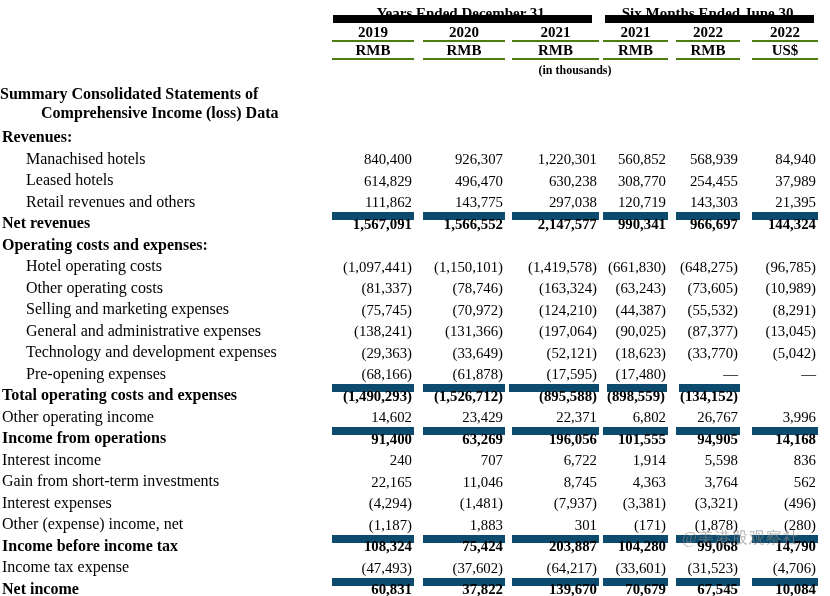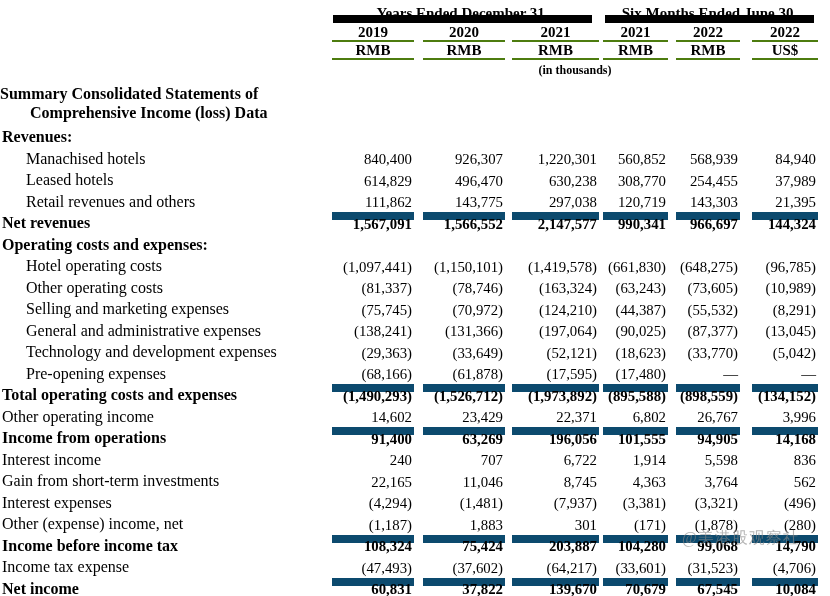--- a/index.html
+++ b/index.html
@@ -45,21 +45,21 @@
   .c6 .u, .c6 .val { margin-left: 10px; margin-right: 2px; }
   .r-units { height: 20px; }
   .units {
     grid-column: 2 / span 6;
     font-weight: bold; font-size: 12px; text-align: center;
     line-height: 19px;
   }
   
   .title { margin-top: 3px; }
   .title-line { font-weight: bold; font-size: 16px; line-height: 19px; white-space: nowrap; }
-  .title-line.l2 { padding-left: 30px; }
+  .title-line.l2 { padding-left: 41px; }
   
   .tbody { margin-top: 4px; }
   .trow { height: 21.5px; }
   .lbl {
     font-size: 16px; line-height: 21.5px; white-space: nowrap;
     padding-left: 2px;
   }
   .lbl.section, .lbl.total { font-weight: bold; }
   .lbl.item { padding-left: 26px; }
   .vcell { position: relative; }
@@ -386,23 +386,20 @@
         </div>
       </div>
       <div class="grid trow">
         <div class="lbl total">Total operating costs and expenses</div>
         <div class="vcell c1">
           <div class="val total rule">(1,490,293)</div>
         </div>
         <div class="vcell c2">
           <div class="val total rule">(1,526,712)</div>
         </div>
-        <div class="vcell c3">
-          <div class="val total rule">(1,973,892)</div>
-        </div>
         <div class="vcell c4">
           <div class="val total rule">(895,588)</div>
         </div>
         <div class="vcell c5">
           <div class="val total rule">(898,559)</div>
         </div>
         <div class="vcell c6">
           <div class="val total rule">(134,152)</div>
         </div>
       </div>

